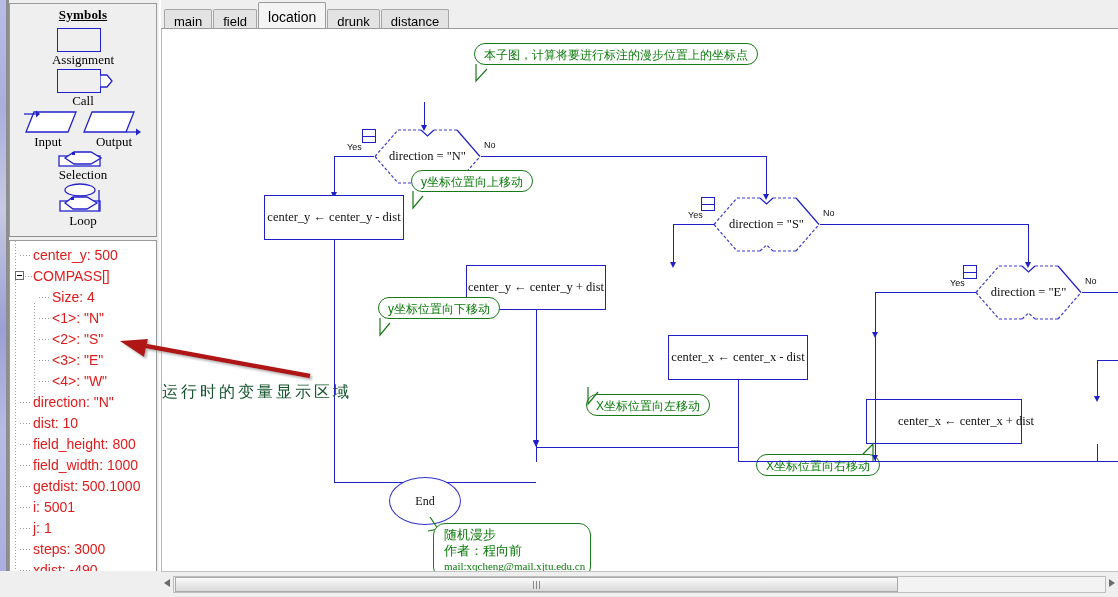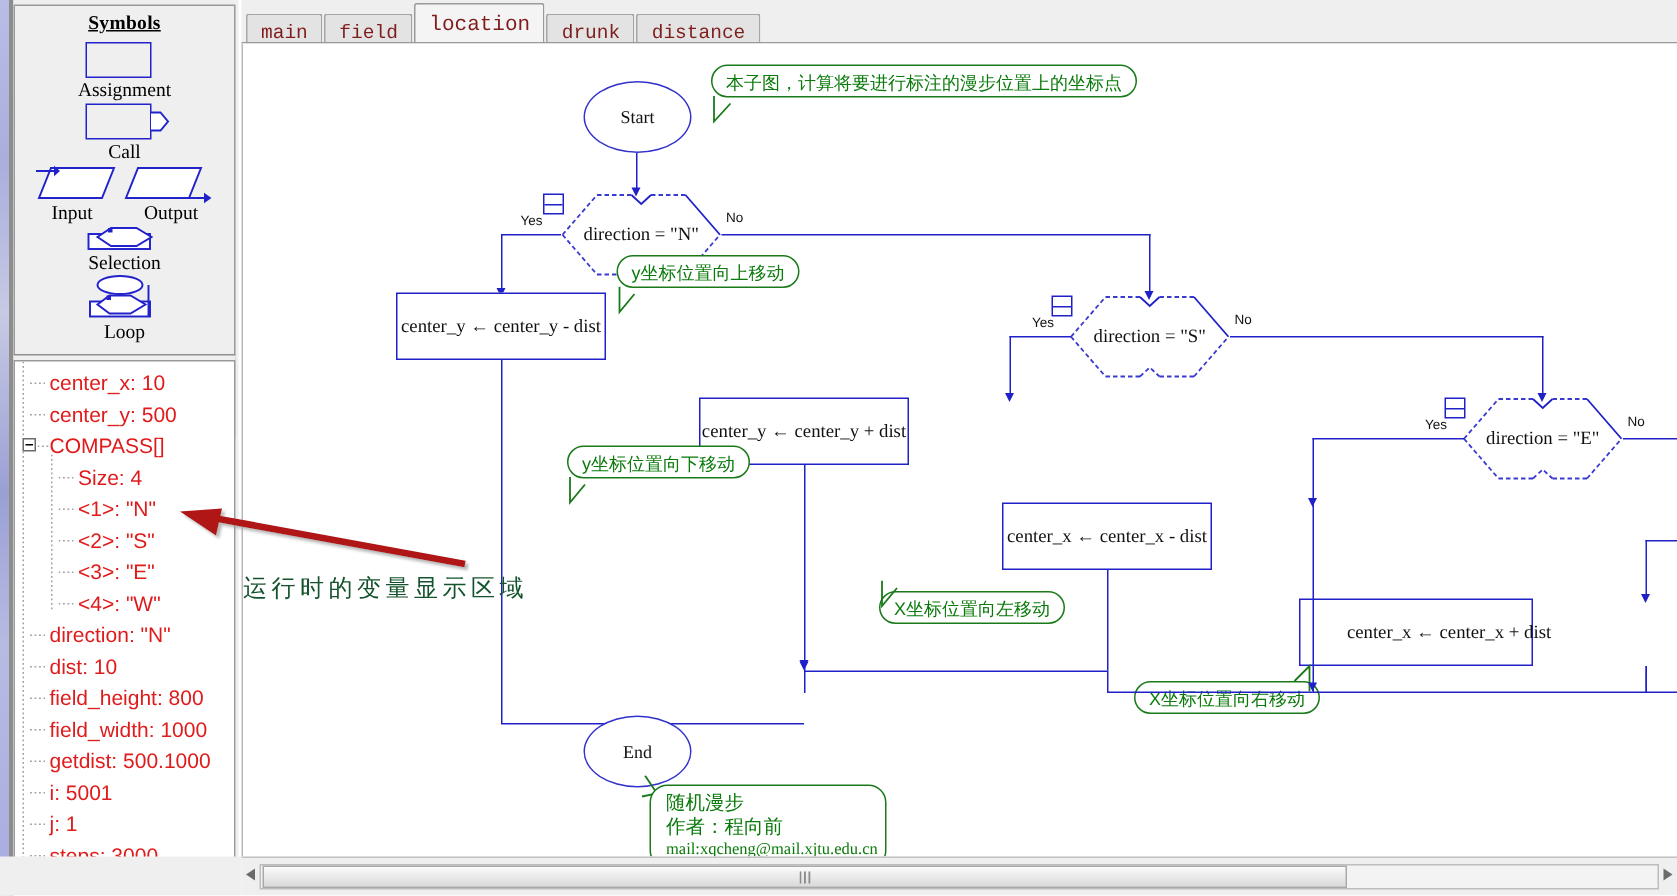--- a/index.html
+++ b/index.html
@@ -48,24 +48,24 @@
 
   
   #splitter{position:absolute;left:9px;top:236px;width:148px;height:4px;background:#efefef;}
   #splitter:before{content:"";position:absolute;left:0;top:0;width:148px;height:1px;background:#8f8f8f;}
 
   
   #right-panel{position:absolute;left:161px;top:0;width:957px;height:597px;background:#ffffff;}
   #tabstrip{position:absolute;left:0;top:0;width:957px;height:29px;background:#efefef;}
   #tabstrip .tabs{position:absolute;left:3px;top:2px;height:27px;}
   .tab{display:inline-block;height:20px;line-height:20px;padding:2px 9px 3px 9px;
-      margin-right:1px;font-size:13px;color:#7f1d1d;background:#e3e3e3;
+      margin-right:1px;font-size:13px;color:#000000;background:#e3e3e3;
       border:1px solid #a6a6a6;border-bottom:none;border-radius:2px 2px 0 0;
       vertical-align:bottom;box-sizing:border-box;
-      font-family:Liberation Mono, monospace;text-align:center;}
+      font-family:Liberation Sans, sans-serif;text-align:center;}
   .tab.active{background:#f4f4f4;height:27px;line-height:24px;padding-top:2px;
       border-color:#9a9a9a;font-size:14px;position:relative;top:0;}
   #tabstrip .sep{position:absolute;left:0;bottom:0;width:957px;height:1px;background:#9a9a9a;}
 
   
   #canvas{position:absolute;left:0;top:29px;width:957px;height:542px;background:#ffffff;overflow:hidden;}
   #canvas-border-l{position:absolute;left:0;top:29px;width:1px;height:542px;background:#b8b8b8;}
 
   
   .node{position:absolute;box-sizing:border-box;}
@@ -187,24 +187,20 @@
 
   <div id="splitter"></div>
 
   <div id="vars-pane">
     <div id="vars-inner">
       <div class="guide" style="top:0;height:352px;"></div>
       <div class="guide2" style="top:62px;height:105px;"></div>
 
       <div class="tree-row">
         <span class="elbow" style="left:6px;width:10px;"></span>
-        <span class="lbl" style="margin-left:19px;">center_x: 10</span>
-      </div>
-      <div class="tree-row">
-        <span class="elbow" style="left:6px;width:10px;"></span>
         <span class="lbl" style="margin-left:19px;">center_y: 500</span>
       </div>
       <div class="tree-row">
         <span class="toggle"></span>
         <span class="elbow" style="left:11px;width:8px;"></span>
         <span class="lbl" style="margin-left:19px;">COMPASS[]</span>
       </div>
       <div class="tree-row">
         <span class="elbow" style="left:25px;width:10px;"></span>
         <span class="lbl" style="margin-left:38px;">Size: 4</span>
@@ -269,23 +265,20 @@
 
     <div id="tabstrip">
       <div class="tabs">
         <span class="tab">main</span><span class="tab">field</span><span class="tab active">location</span><span class="tab">drunk</span><span class="tab">distance</span>
       </div>
       <div class="sep"></div>
     </div>
 
     <div id="canvas">
 
-      <div class="node ellipse" style="left:228px;top:25px;width:72px;height:48px;">
-        <span>Start</span>
-      </div>
 
       <div class="cmt" style="left:313px;top:14px;height:22px;line-height:20px;">
         <span>本子图，计算将要进行标注的漫步位置上的坐标点</span>
       </div>
       <svg class="cmt-tail" style="left:313px;top:35px;" width="26" height="20">
         <polyline points="2,0 2,17 13,5" fill="none" stroke="#1a7a1a" stroke-width="1.2"></polyline>
       </svg>
 
       <div class="ln lnv" style="left:263px;top:73px;height:25px;"></div>
       <div class="arrow-d" style="left:260px;top:96px;"></div>

